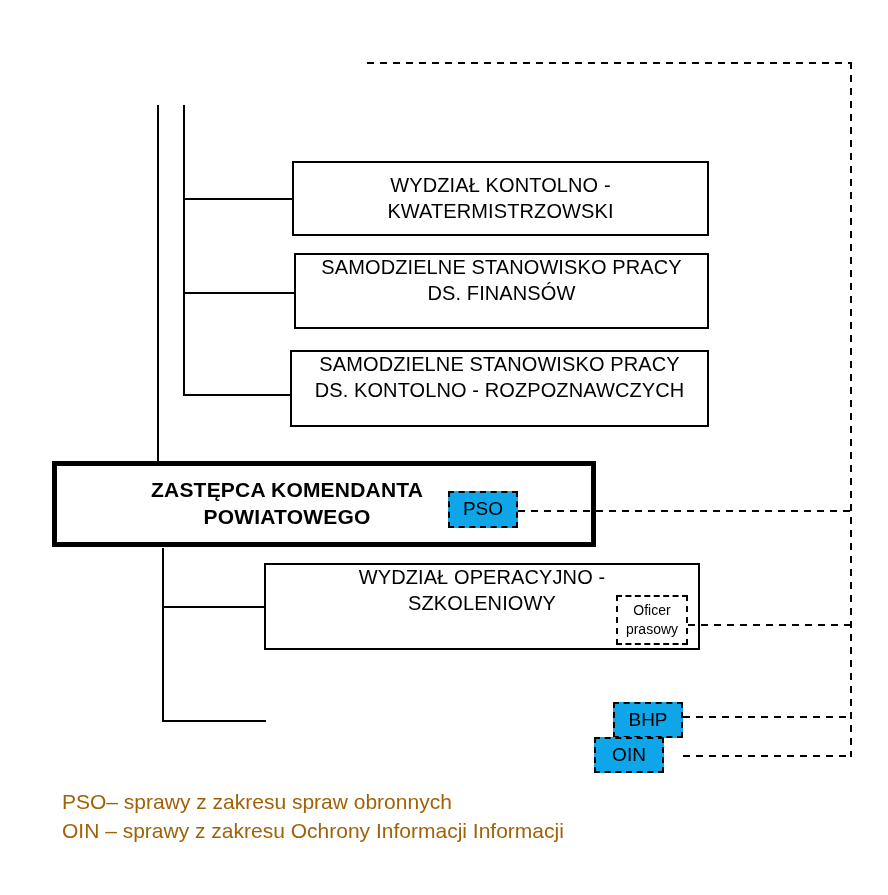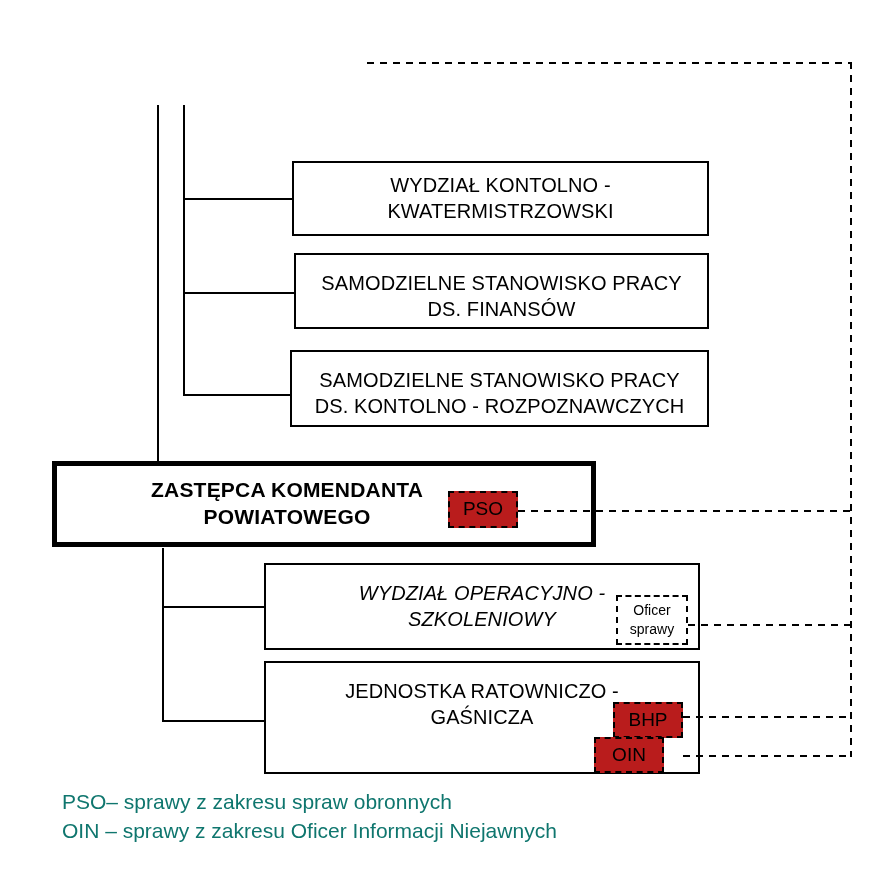--- a/index.html
+++ b/index.html
@@ -42,35 +42,35 @@
   }
   .box-thin {
     border: 2px solid #000000;
     font-weight: normal;
     font-size: 20px;
     letter-spacing: 0.1px;
   }
   .box-dashed {
     border: 2px dashed #000000;
     font-size: 19px;
-    background: #b91c1c;
+    background: #0ea5e9;
     z-index: 7;
   }
   .box-dashed-small {
     border: 2px dashed #000000;
     font-size: 14px;
     background: #ffffff;
     line-height: 1.35;
     z-index: 7;
   }
 
   
   .align-top {
     align-items: flex-start;
-    padding-top: 16px;
+    padding-top: 0;
   }
 
   
   .ln {
     position: absolute;
     background: #000000;
     z-index: 1;
   }
   .ln-v { width: 2px; }
   .ln-h { height: 2px; }
@@ -99,21 +99,21 @@
   #legend {
     position: absolute;
     left: 62px;
     top: 788px;
     width: 700px;
   }
   .legend-line {
     font-size: 21px;
     line-height: 1.38;
     white-space: pre;
-    color: #0f766e;
+    color: #a16207;
   }
 </style>
 </head>
 <body>
 
 <div id="chart-root">
 
   <div class="ln ln-v" style="left:157px; top:105px; height:358px;"></div>
 
   <div class="ln ln-v" style="left:183px; top:105px; height:290px;"></div>
@@ -145,33 +145,31 @@
 
   <div class="box box-thin align-top" style="left:294px; top:253px; width:415px; height:76px;">SAMODZIELNE STANOWISKO PRACY
 DS. FINANSÓW</div>
 
   <div class="box box-thin align-top" style="left:290px; top:350px; width:419px; height:77px;">SAMODZIELNE STANOWISKO PRACY
 DS. KONTOLNO - ROZPOZNAWCZYCH</div>
 
   <div class="box box-thick" style="left:52px; top:461px; width:544px; height:86px; justify-content:flex-start; padding-left:94px;">ZASTĘPCA KOMENDANTA
 POWIATOWEGO</div>
 
-  <div class="box box-thin align-top" style="left:264px; top:563px; width:436px; height:87px;font-style:italic;">WYDZIAŁ OPERACYJNO -
+  <div class="box box-thin align-top" style="left:264px; top:563px; width:436px; height:87px;">WYDZIAŁ OPERACYJNO -
 SZKOLENIOWY</div>
 
-  <div class="box box-thin align-top" style="left:264px; top:661px; width:436px; height:113px;">JEDNOSTKA RATOWNICZO -
-GAŚNICZA</div>
 
   <div class="box box-dashed" style="left:448px; top:491px; width:70px; height:37px;">PSO</div>
 
   <div class="box box-dashed-small" style="left:616px; top:595px; width:72px; height:50px;">Oficer
-sprawy</div>
+prasowy</div>
 
   <div class="box box-dashed" style="left:613px; top:702px; width:70px; height:36px;">BHP</div>
 
   <div class="box box-dashed" style="left:594px; top:737px; width:70px; height:36px;">OIN</div>
 
   <div id="legend">
     <div class="legend-line">PSO– sprawy z zakresu spraw obronnych</div>
-    <div class="legend-line">OIN – sprawy z zakresu Oficer Informacji Niejawnych</div>
+    <div class="legend-line">OIN – sprawy z zakresu Ochrony Informacji Informacji</div>
   </div>
 
 </div>
 
 </body></html>

